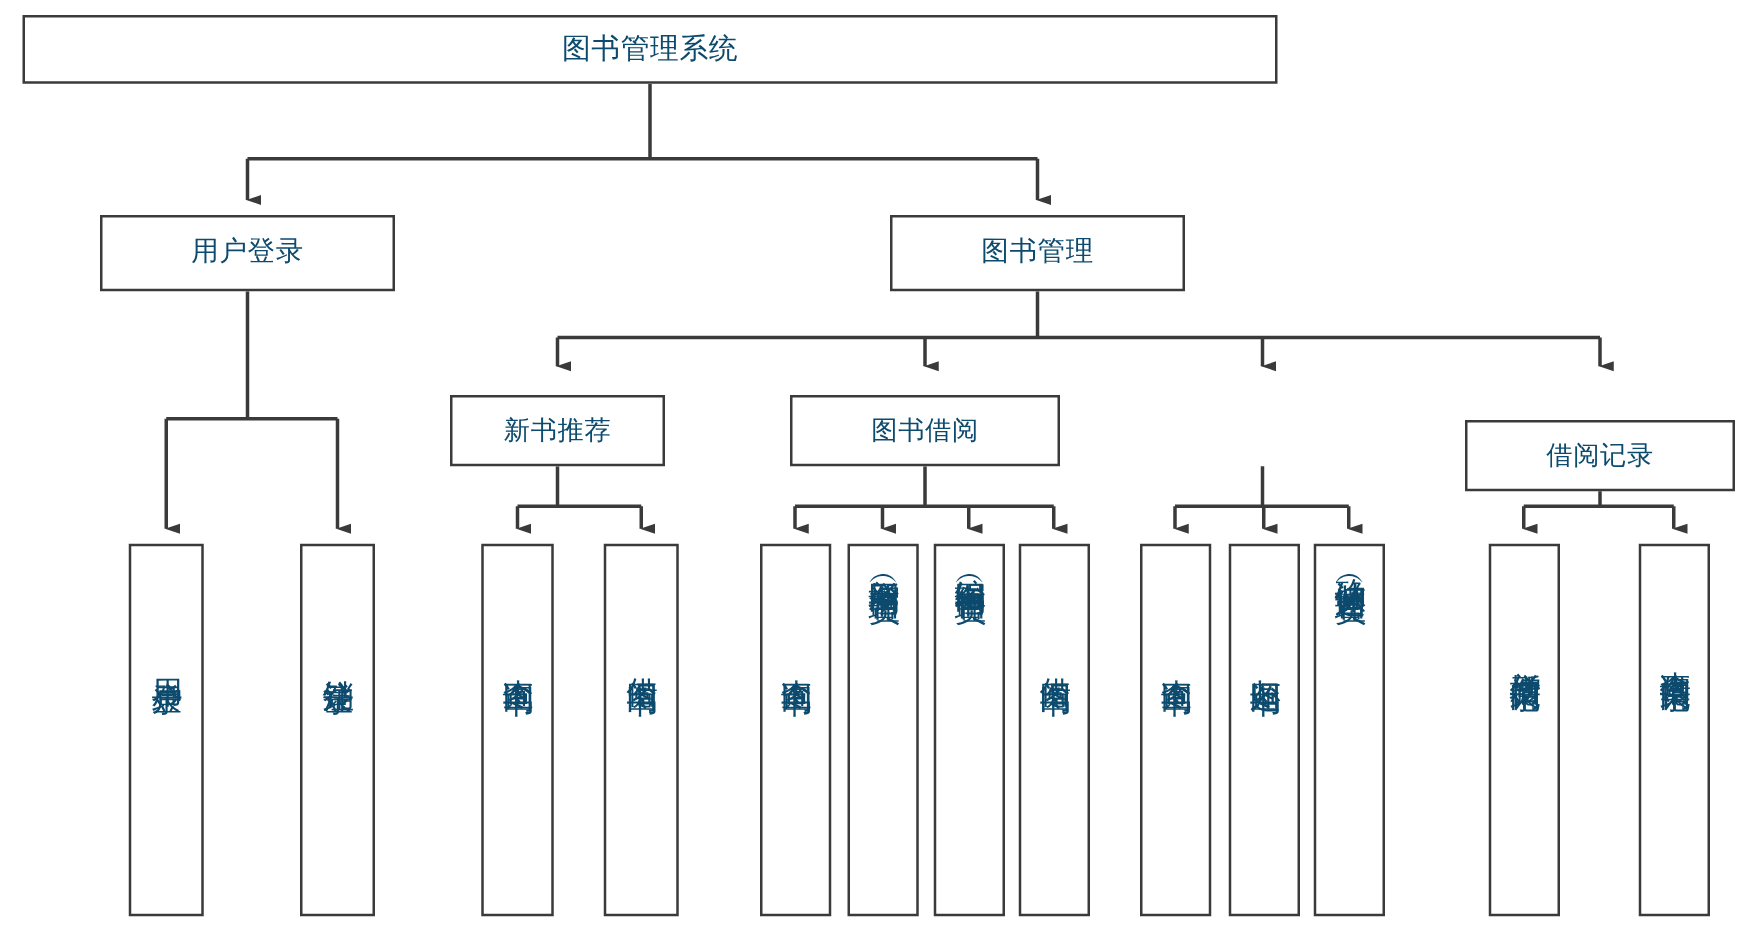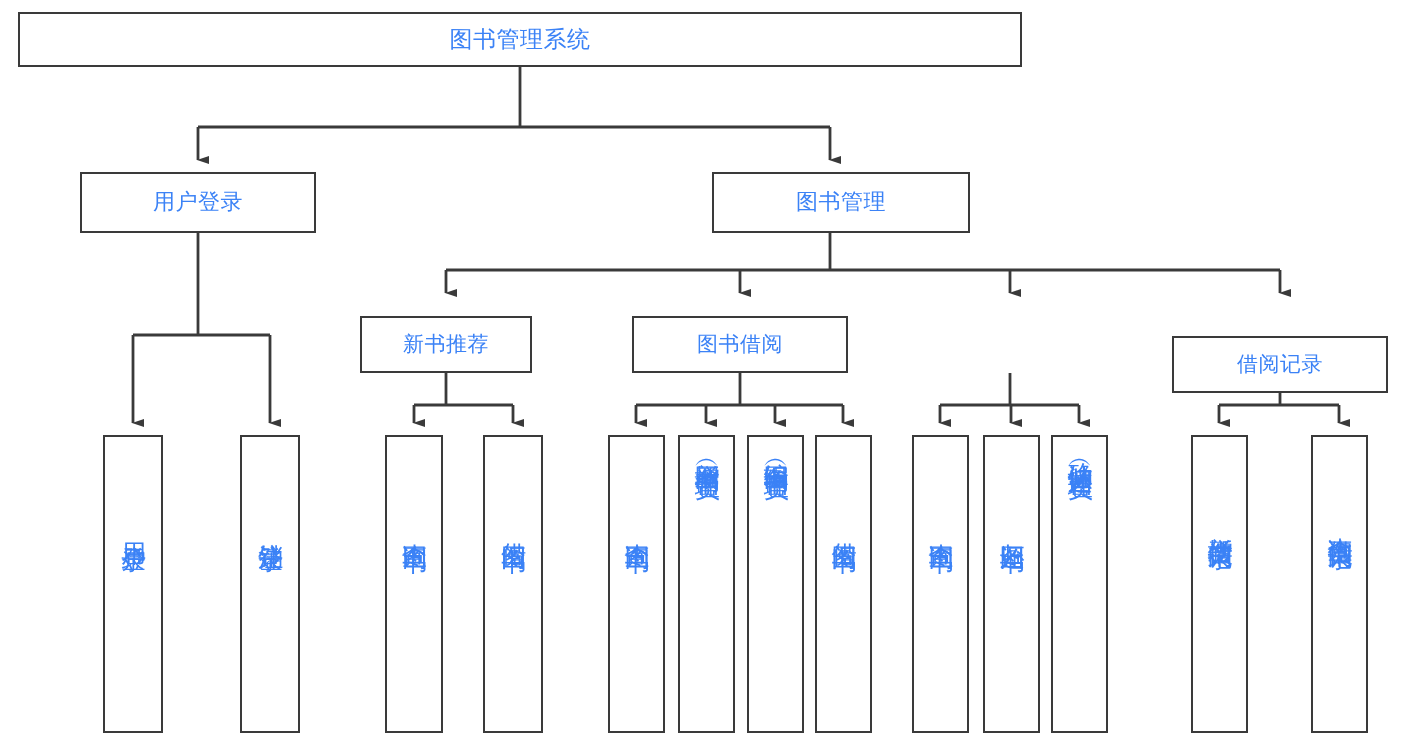--- a/index.html
+++ b/index.html
@@ -26,21 +26,21 @@
     pointer-events: none;
   }
   .node {
     position: absolute;
     box-sizing: border-box;
     border: 2.5px solid #3a3a3a;
     background: #ffffff;
     display: flex;
     align-items: center;
     justify-content: center;
-    color: #3b82f6;
+    color: #0c4a6e;
   }
   .node .label {
     display: block;
     text-align: center;
     line-height: 1.12;
     letter-spacing: 0.5px;
   }
   .node-root .label { font-size: 23px; }
   .node-l1 .label { font-size: 22px; }
   .node-l2 .label { font-size: 21px; }
@@ -124,21 +124,21 @@
     </g>
   </svg>
 
   <div class="node node-root" style="left:18px; top:12px; width:1004px; height:55px;">
     <span class="label">图书管理系统</span>
   </div>
 
   <div class="node node-l1" style="left:80px; top:172px; width:236px; height:61px;">
     <span class="label">用户登录</span>
   </div>
-  <div class="node node-l1" style="left:712px; top:172px; width:258px; height:61px;">
+  <div class="node node-l1" style="left:712px; top:172px; width:236px; height:61px;">
     <span class="label">图书管理</span>
   </div>
 
   <div class="node node-l2" style="left:360px; top:316px; width:172px; height:57px;">
     <span class="label">新书推荐</span>
   </div>
   <div class="node node-l2" style="left:632px; top:316px; width:216px; height:57px;">
     <span class="label">图书借阅</span>
   </div>
   <div class="node node-l2" style="left:1172px; top:336px; width:216px; height:57px;">

